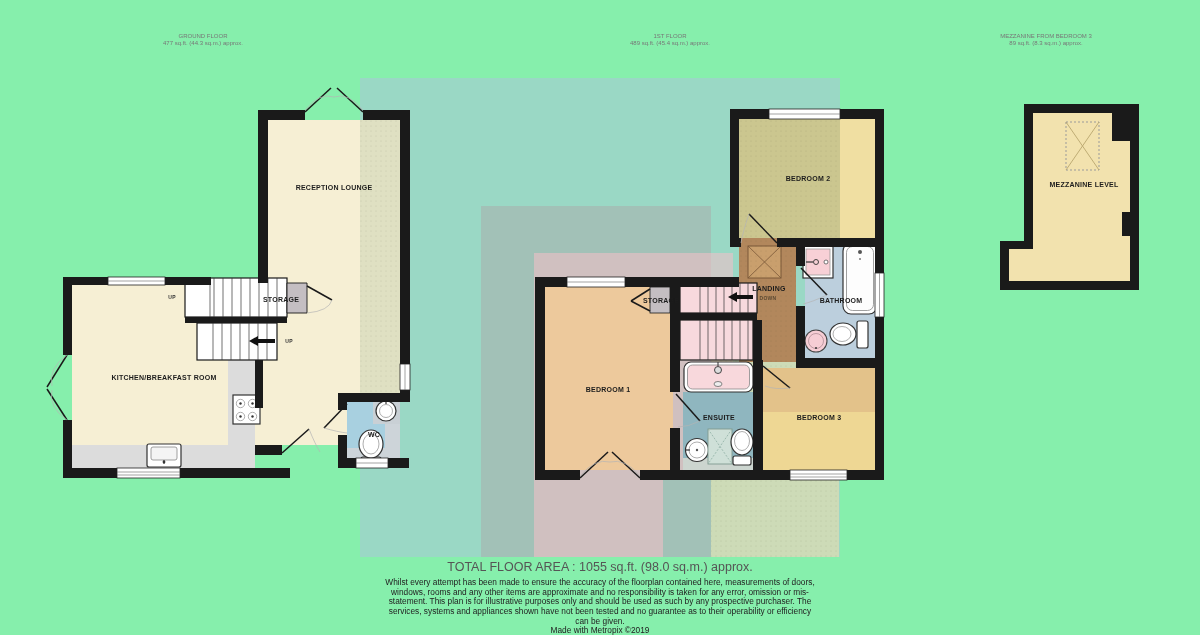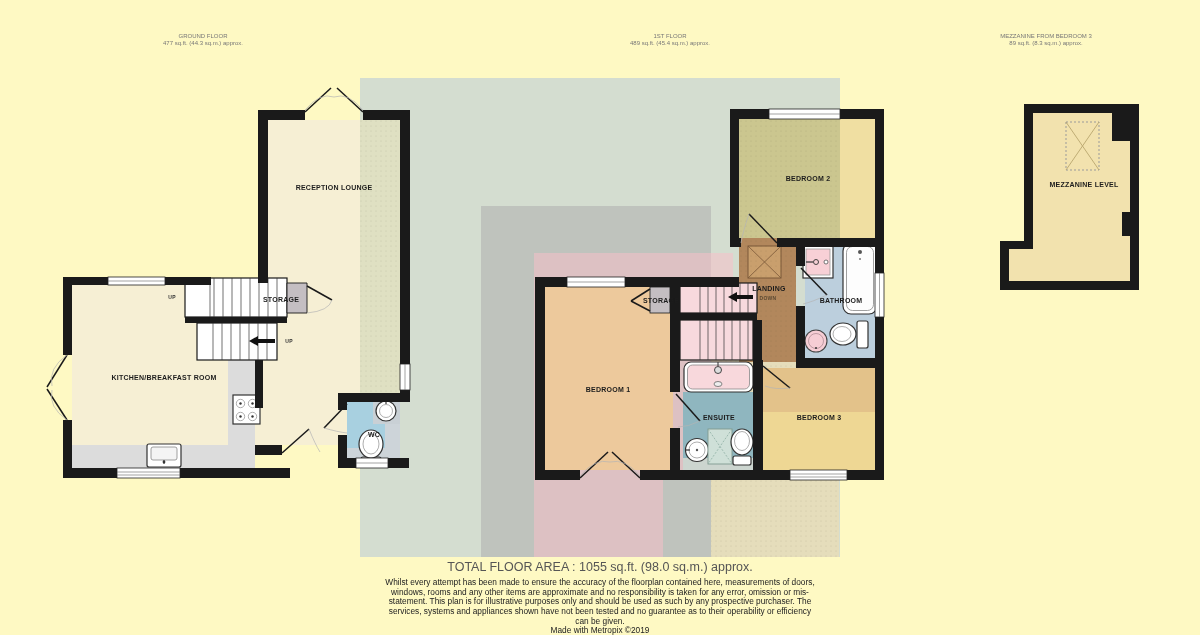--- a/index.html
+++ b/index.html
@@ -1,16 +1,16 @@
 <!DOCTYPE html>
 <html style="--wall: #1a1a1a; --cream: #f6efd4; --lounge_tint: #dfe0c2; --blue_zone: #adc4dc; --gray_zone: #a9a9a9; --pink_zone: #f5bfc9; --cream_zone: #f0ddae; --counter: #dcdcdc; --bedroom1: #edc99c; --bedroom2_tint: #cbc68f; --bedroom2: #f0dfa2; --bedroom3: #eed794; --bedroom3_band: #e3c28a; --bathroom: #bccfdd; --ensuite: #8fb6bf; --wc_floor: #a8d0e0; --wc_gray: #cdd4d9; --landing_brown: #b2875c; --stair_pink: #f7d9dd; --storage_gray: #c4bec2; --mezzanine_fill: #f2e2ae; --skylight: #c99f6d;"><head>
 <meta charset="utf-8">
 <style>
   html,body{margin:0;padding:0;background:#fff;}
-  #canvas{position:relative;width:1200px;height:635px;background:#fef9c3;overflow:hidden;
+  #canvas{position:relative;width:1200px;height:635px;background:#86efac;overflow:hidden;
           font-family:"Liberation Sans",sans-serif;}
   #plan-svg{position:absolute;left:0;top:0;}
   .wall{fill:var(--wall,#1a1a1a);}
   .win{fill:#ffffff;stroke:#222;stroke-width:.8;}
   .winline{stroke:#666;stroke-width:.6;}
   .leaf{stroke:var(--wall,#1a1a1a);stroke-width:1.5;fill:none;}
   .arc{stroke:#b5b5b5;stroke-width:.7;fill:none;}
   .step{stroke:#333;stroke-width:.7;}
   .flight{stroke:#1a1a1a;stroke-width:1.2;}
   .fixout{fill:#fff;stroke:#333;stroke-width:1.2;}

